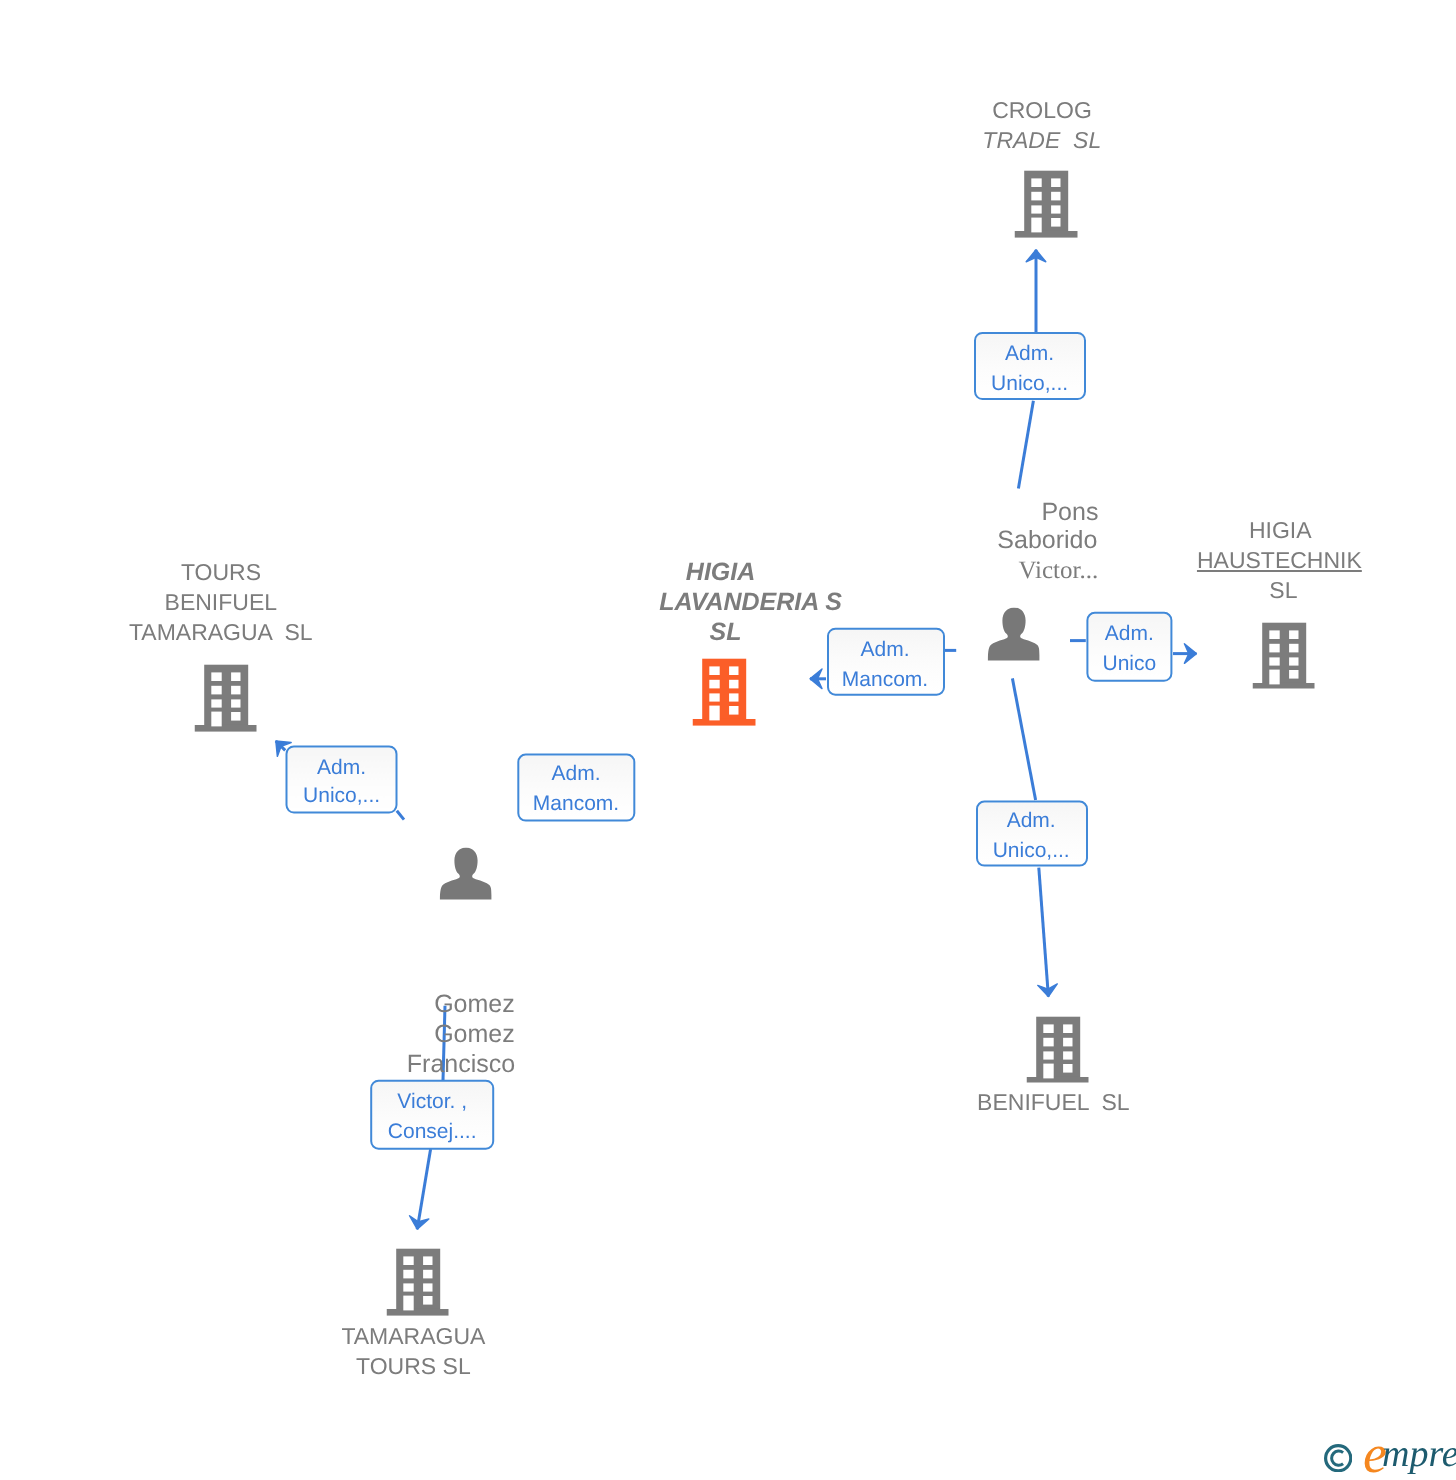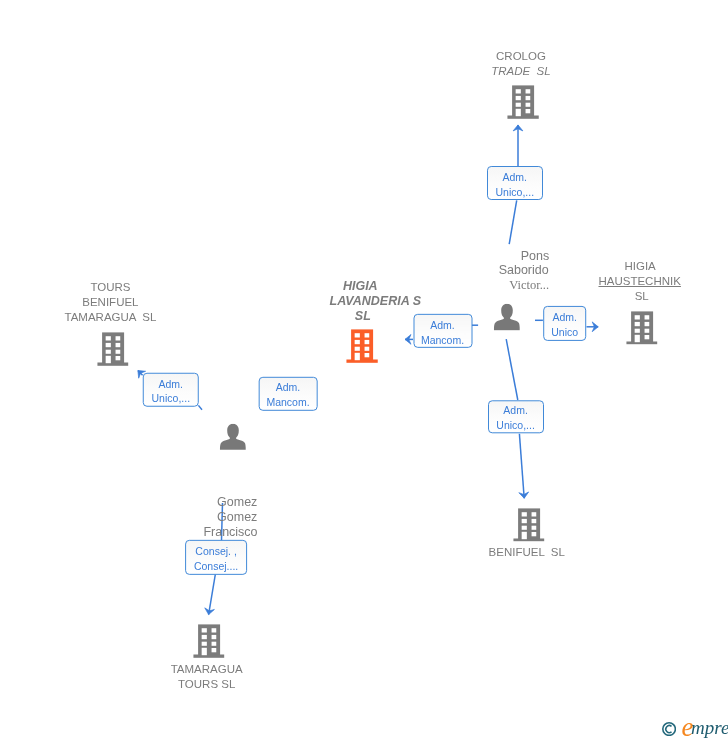--- a/index.html
+++ b/index.html
@@ -241,21 +241,21 @@
       </div>
       <div class="rel" style="left: 159.8px; top: 389.8px; width: 56.5px; height: 34.5px;">
         <div>Adm.</div>
         <div>Unico,...</div>
       </div>
       <div class="rel" style="left: 277px; top: 393.5px; width: 58.7px; height: 34.4px;">
         <div>Adm.</div>
         <div>Mancom.</div>
       </div>
       <div class="rel" style="left: 205.1px; top: 557.3px; width: 61.8px; height: 34.3px;">
-        <div>Consej. ,</div>
+        <div>Victor. ,</div>
         <div>Consej....</div>
       </div>
     </div>
   <div class="wm">
     <span class="wm-c"><svg viewBox="0 0 14.2 14.2" width="14.2" height="14.2">
           <circle cx="7.1" cy="7.1" r="6.3" fill="none" stroke="#24697c" stroke-width="1.6"></circle>
           <path d="M9.55 9.9 A3.55 3.55 0 1 1 9.55 4.3" fill="none" stroke="#24697c" stroke-width="1.5" stroke-linecap="butt"></path>
         </svg></span>
       <span class="wm-e">e</span>
       <span class="wm-r">mpresia</span>

